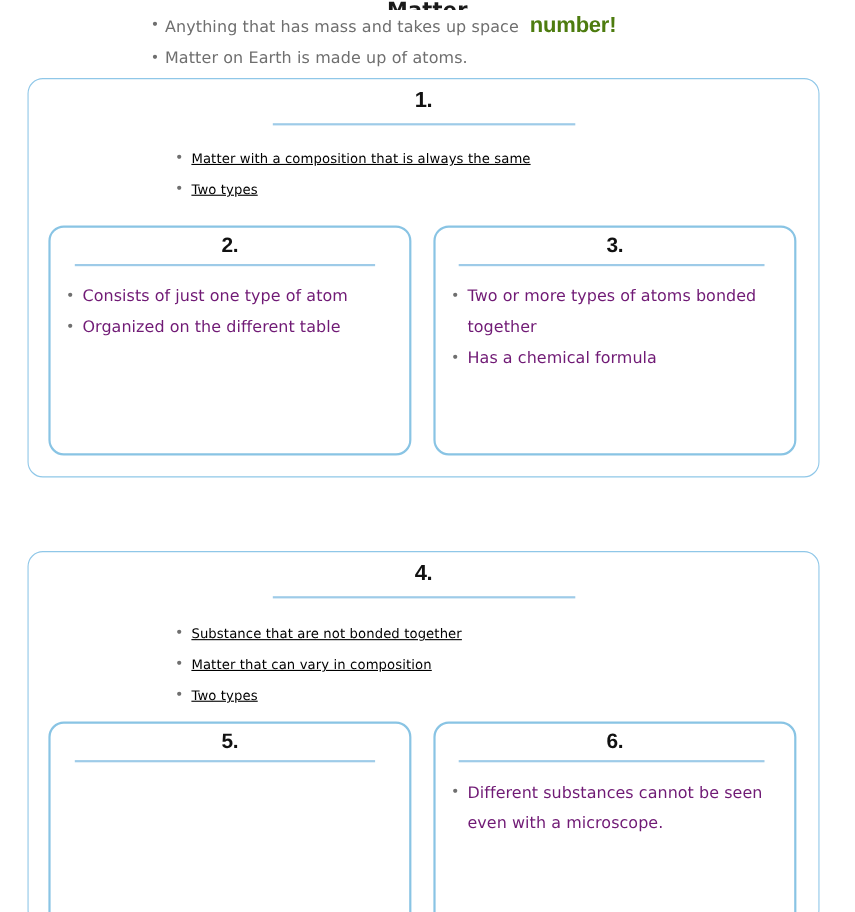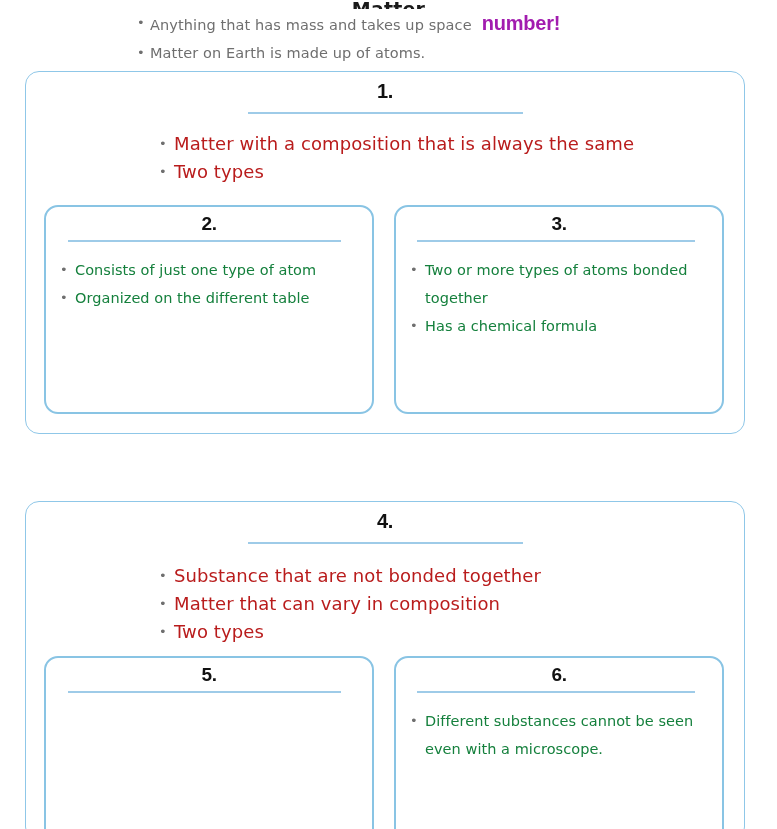--- a/index.html
+++ b/index.html
@@ -66,21 +66,21 @@
     font-size: 13px;
     line-height: 28px;
   }
   .intro-row-1 { margin-left: 128px; }
   .intro-row-2 { margin-left: 128px; }
 
   .number-word {
     font-family: "Liberation Sans", sans-serif;
     font-weight: bold;
     font-size: 20px;
-    color: #a21caf;
+    color: #4d7c0f;
     letter-spacing: -0.2px;
     margin-left: 10px;
     vertical-align: baseline;
   }
 
   
   .group-box {
     position: absolute;
     box-sizing: border-box;
     border: 1.5px solid #8fc7e8;
@@ -135,24 +135,25 @@
   
   .group-list {
     list-style: none;
     margin: 0;
     padding: 0;
   }
   .group-list .bullet-li {
     position: relative;
     padding-left: 23px;
     font-family: "DejaVu Sans", sans-serif;
-    font-size: 18px;
-    color: #b91c1c;
+    font-size: 12px;
+    color: #000000;
     line-height: 28px;
     letter-spacing: .1px;
+    text-decoration: underline;
   }
   .group-list .bullet-li::before {
     content: "\2022";
     position: absolute;
     left: 8px;
     top: 0;
     font-size: 13px;
     color: #6f6f6f;
     line-height: 28px;
   }
@@ -175,21 +176,21 @@
   .sub-list {
     list-style: none;
     margin: 14px 0 0 0;
     padding: 0 14px 0 0;
   }
   .sub-list .bullet-li {
     position: relative;
     padding-left: 29px;
     font-family: "DejaVu Sans", sans-serif;
     font-size: 14.5px;
-    color: #15803d;
+    color: #701a75;
     line-height: 28px;
     letter-spacing: .05px;
   }
   .sub-list .bullet-li::before {
     content: "\2022";
     position: absolute;
     left: 14px;
     top: 0;
     font-size: 13px;
     color: #6f6f6f;

